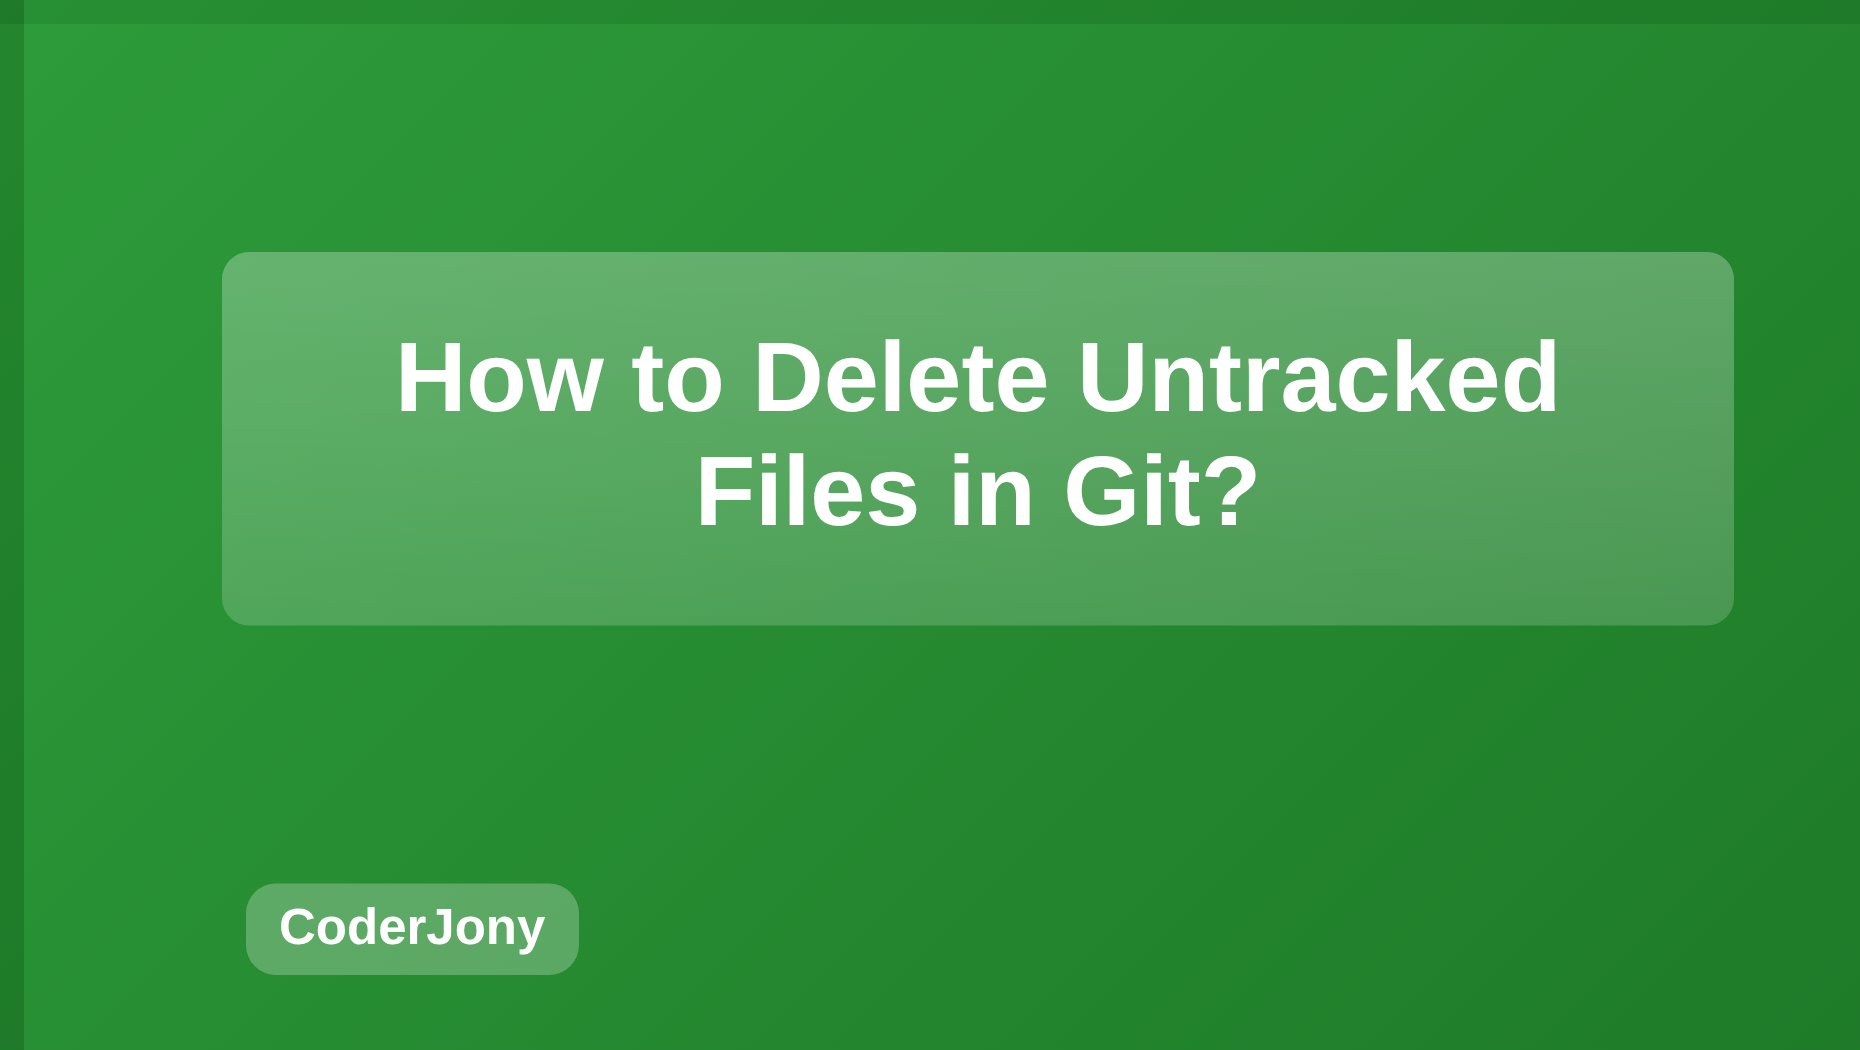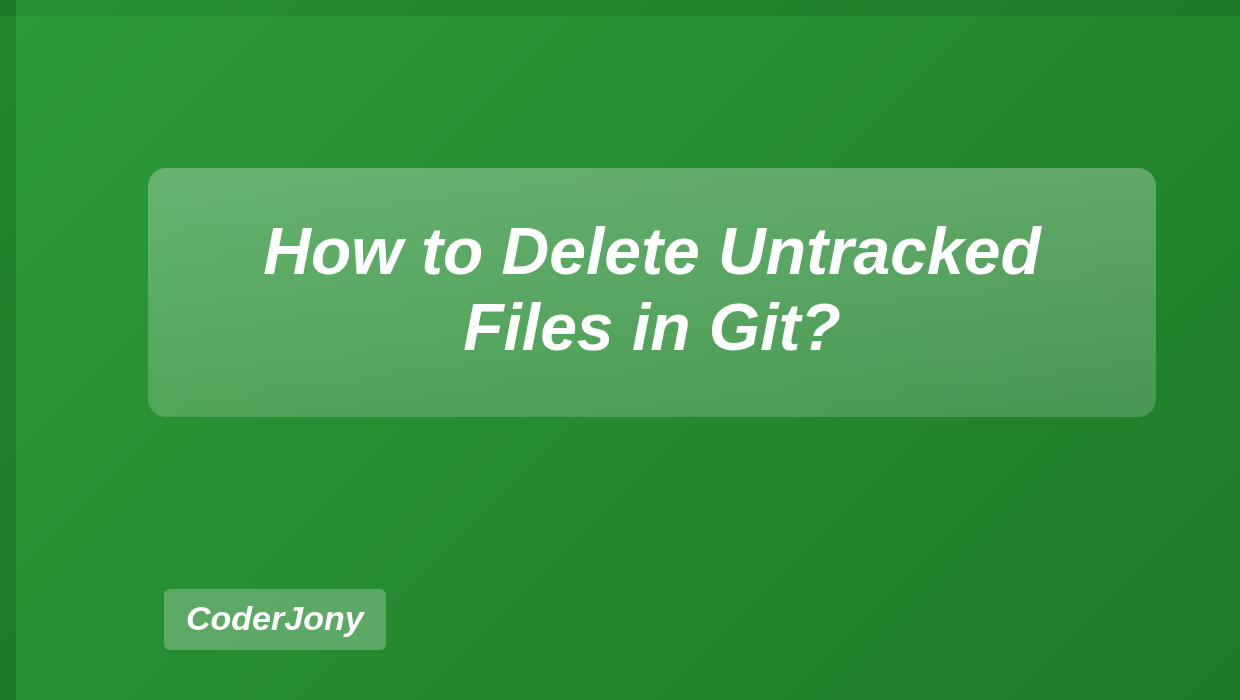--- a/index.html
+++ b/index.html
@@ -1,19 +1,18 @@
 <!DOCTYPE html>
 <html><head>
   <meta charset="utf-8">
   <style>
     * {
       margin: 16px;
       padding: 0;
       box-sizing: border-box;
-      font-style: italic;
     }
     html, body {
       width: 1240px;
       height: 700px;
       overflow: hidden;
     }
     body {
       background: linear-gradient(135deg, #2d9b3a 0%, #1e7a28 100%);
       font-family: 'Segoe UI', Tahoma, Geneva, Verdana, sans-serif;
       position: relative;
@@ -50,21 +49,21 @@
       font-weight: 600;
       padding: 10px 15px 12px 15px;
       border-radius: 4px;
     }
     .brand-badge {
       background: rgba(255, 255, 255, 0.25);
       color: #ffffff;
       font-size: 34px;
       font-weight: 600;
       padding: 10px 22px 12px 22px;
-      border-radius: 6px;
+      border-radius: 20px;
     }
   </style>
 </head>
 <body>
 
 <div class="title-card">
   <h1 class="title-text">How to Delete Untracked Files in Git?</h1>
 </div>
 
 <div class="bottom-row">

